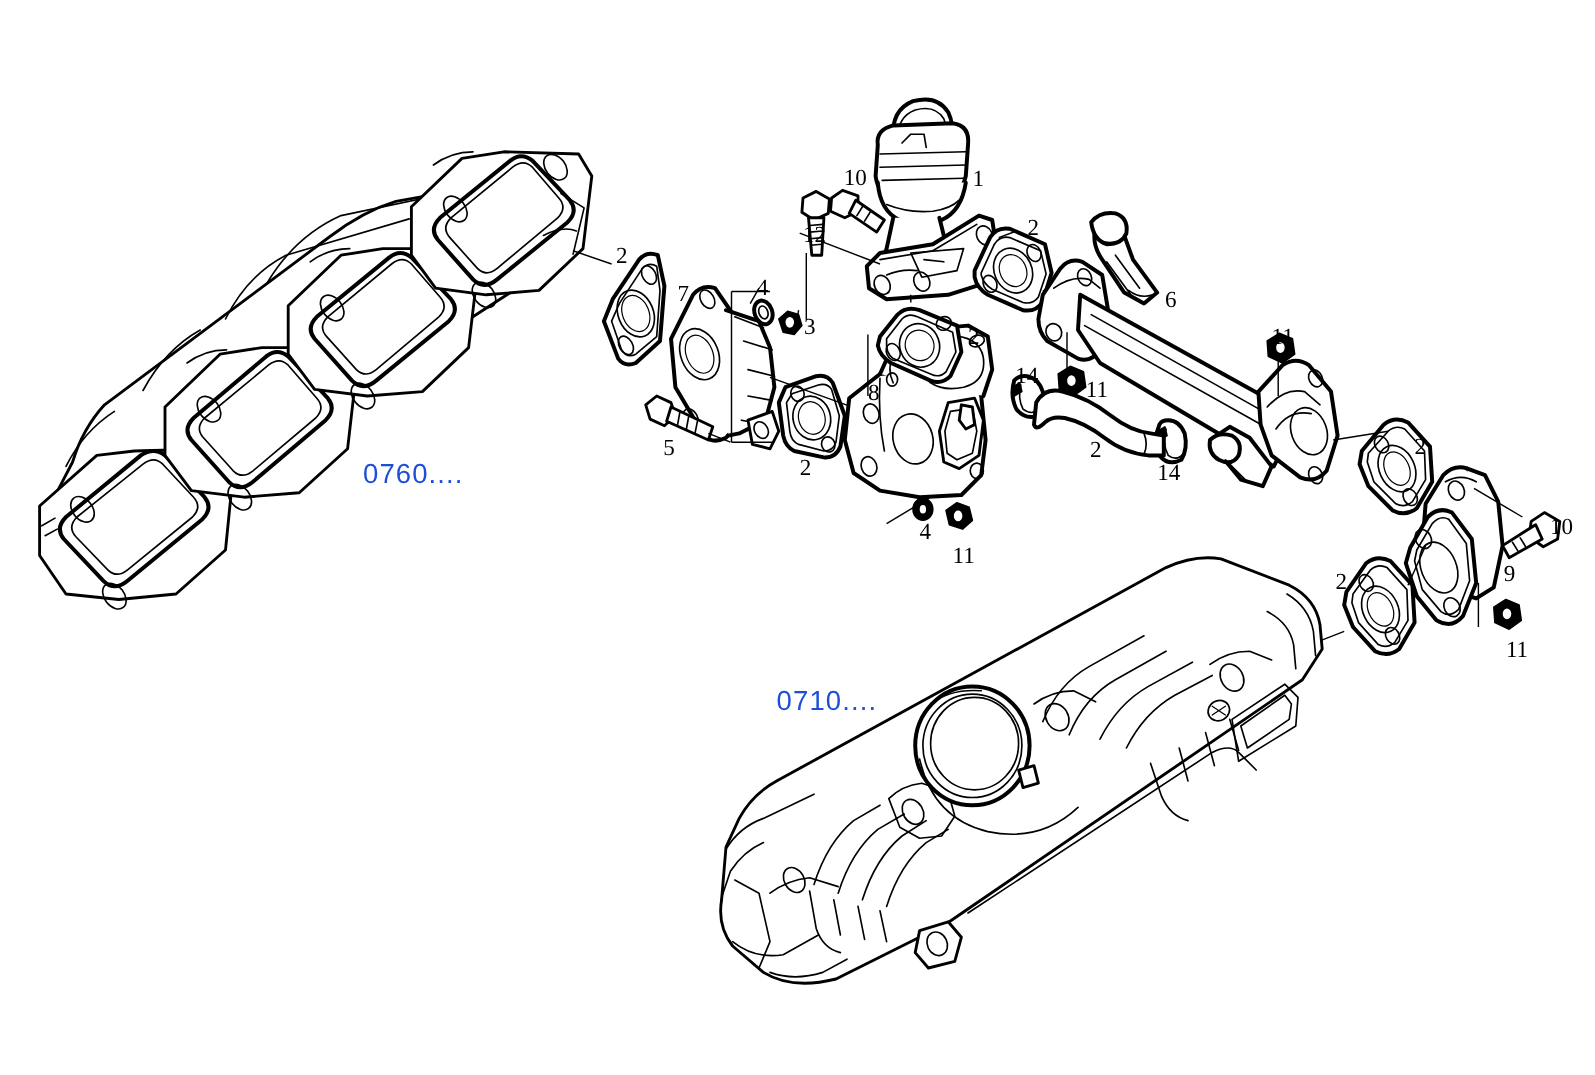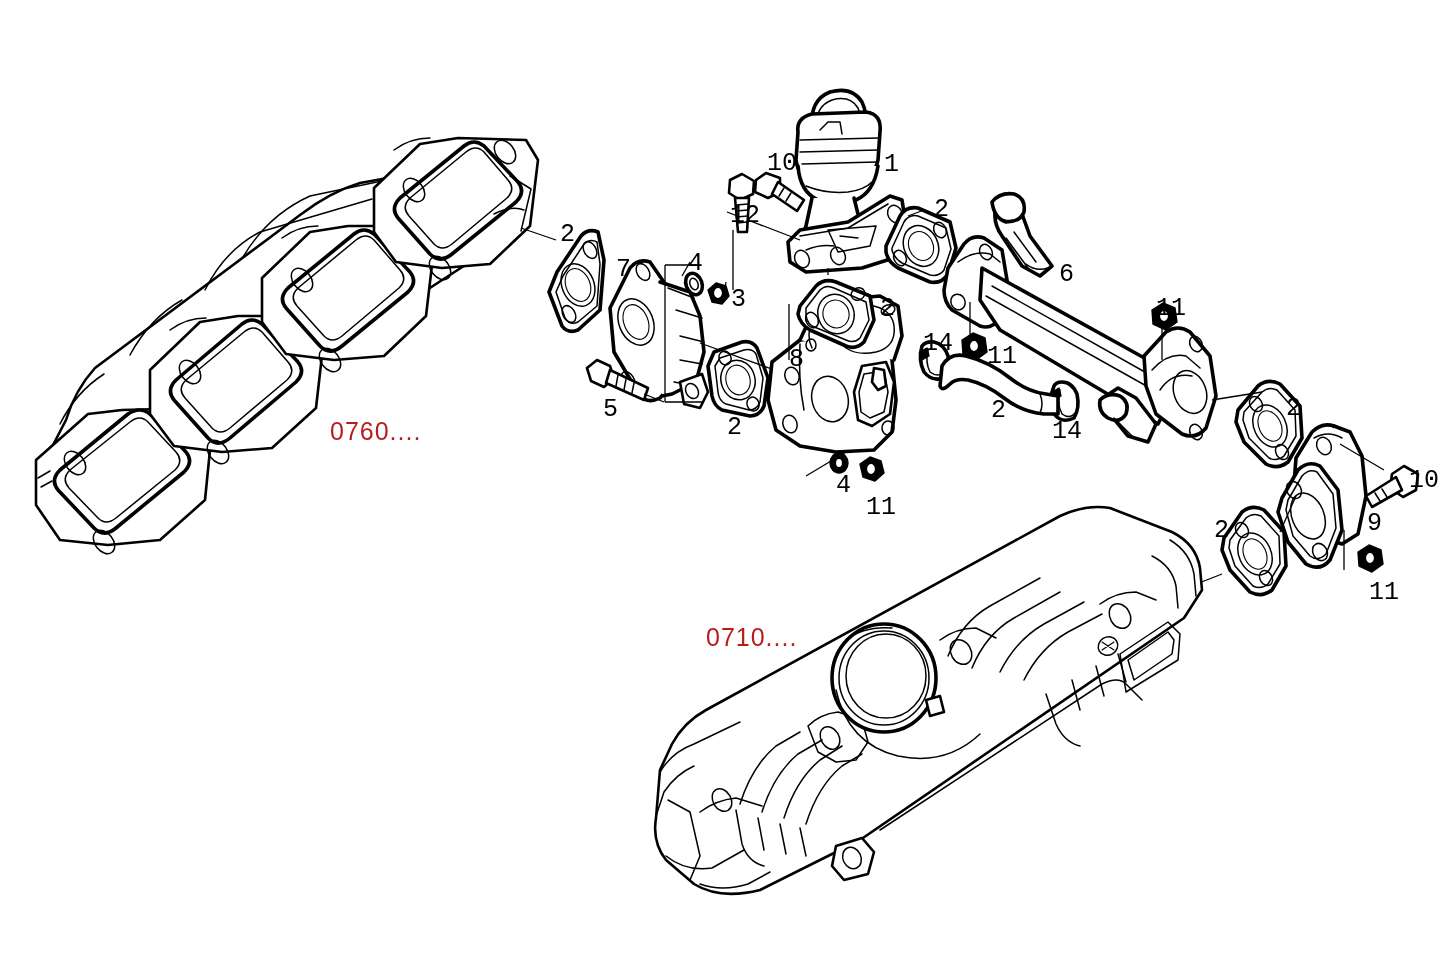--- a/index.html
+++ b/index.html
@@ -6,33 +6,33 @@
   #sheet{
     position:relative;
     width:1450px;height:977px;
     background:#ffffff;
     overflow:hidden;
     font-family:"Liberation Sans", sans-serif;
   }
   #art{position:absolute;left:0;top:0;width:1450px;height:977px;}
   .callout{
     position:absolute;
-    font-family:Liberation Mono, monospace;
-    font-size:25px;
+    font-family:Liberation Serif, serif;
+    font-size:21px;
     color:#000000;
     line-height:1;
     white-space:nowrap;
     user-select:none;
   }
   .refnum{
     position:absolute;
     font-family:"Liberation Sans", sans-serif;
     font-size:25px;
     letter-spacing:1px;
-    color:#b91c1c;
+    color:#1d4ed8;
     line-height:1;
     white-space:nowrap;
     user-select:none;
   }
 </style>
 </head>
 <body>
 
 <div id="sheet">
 

